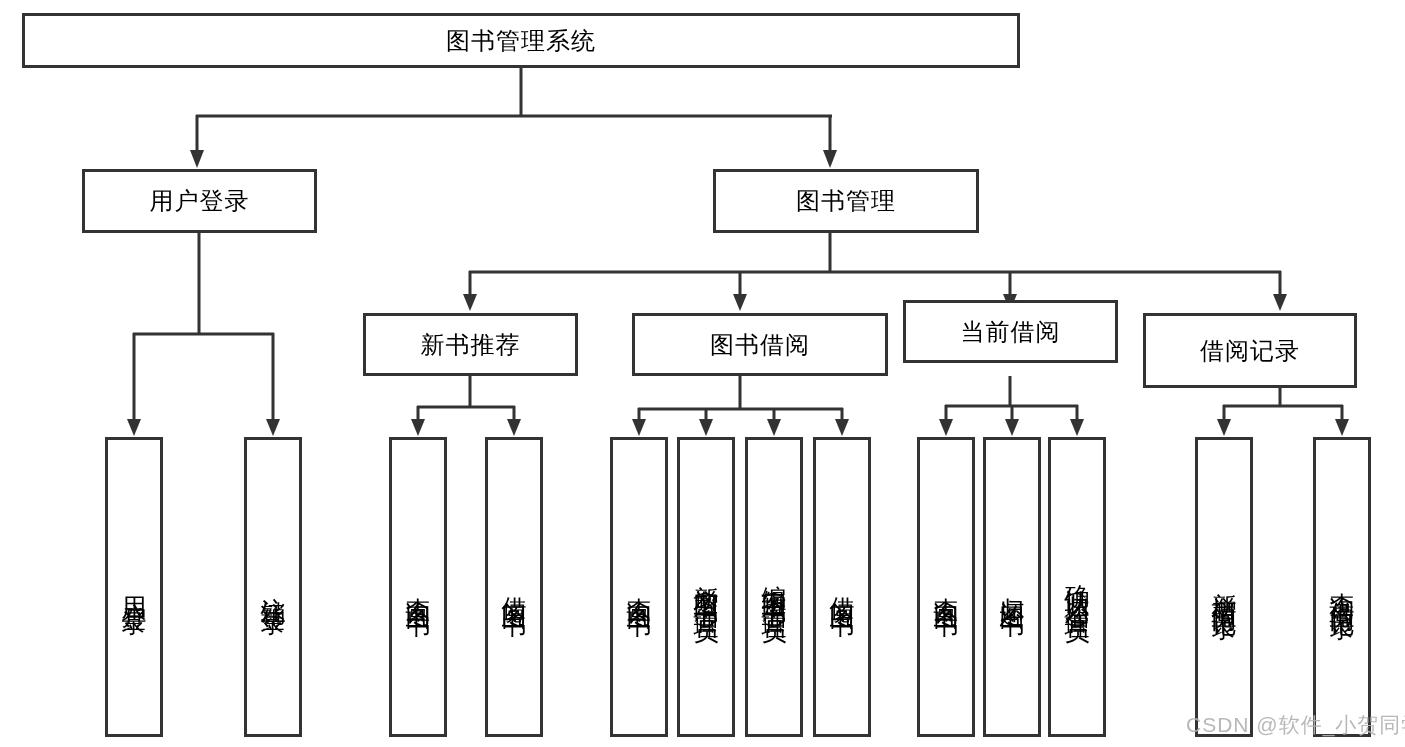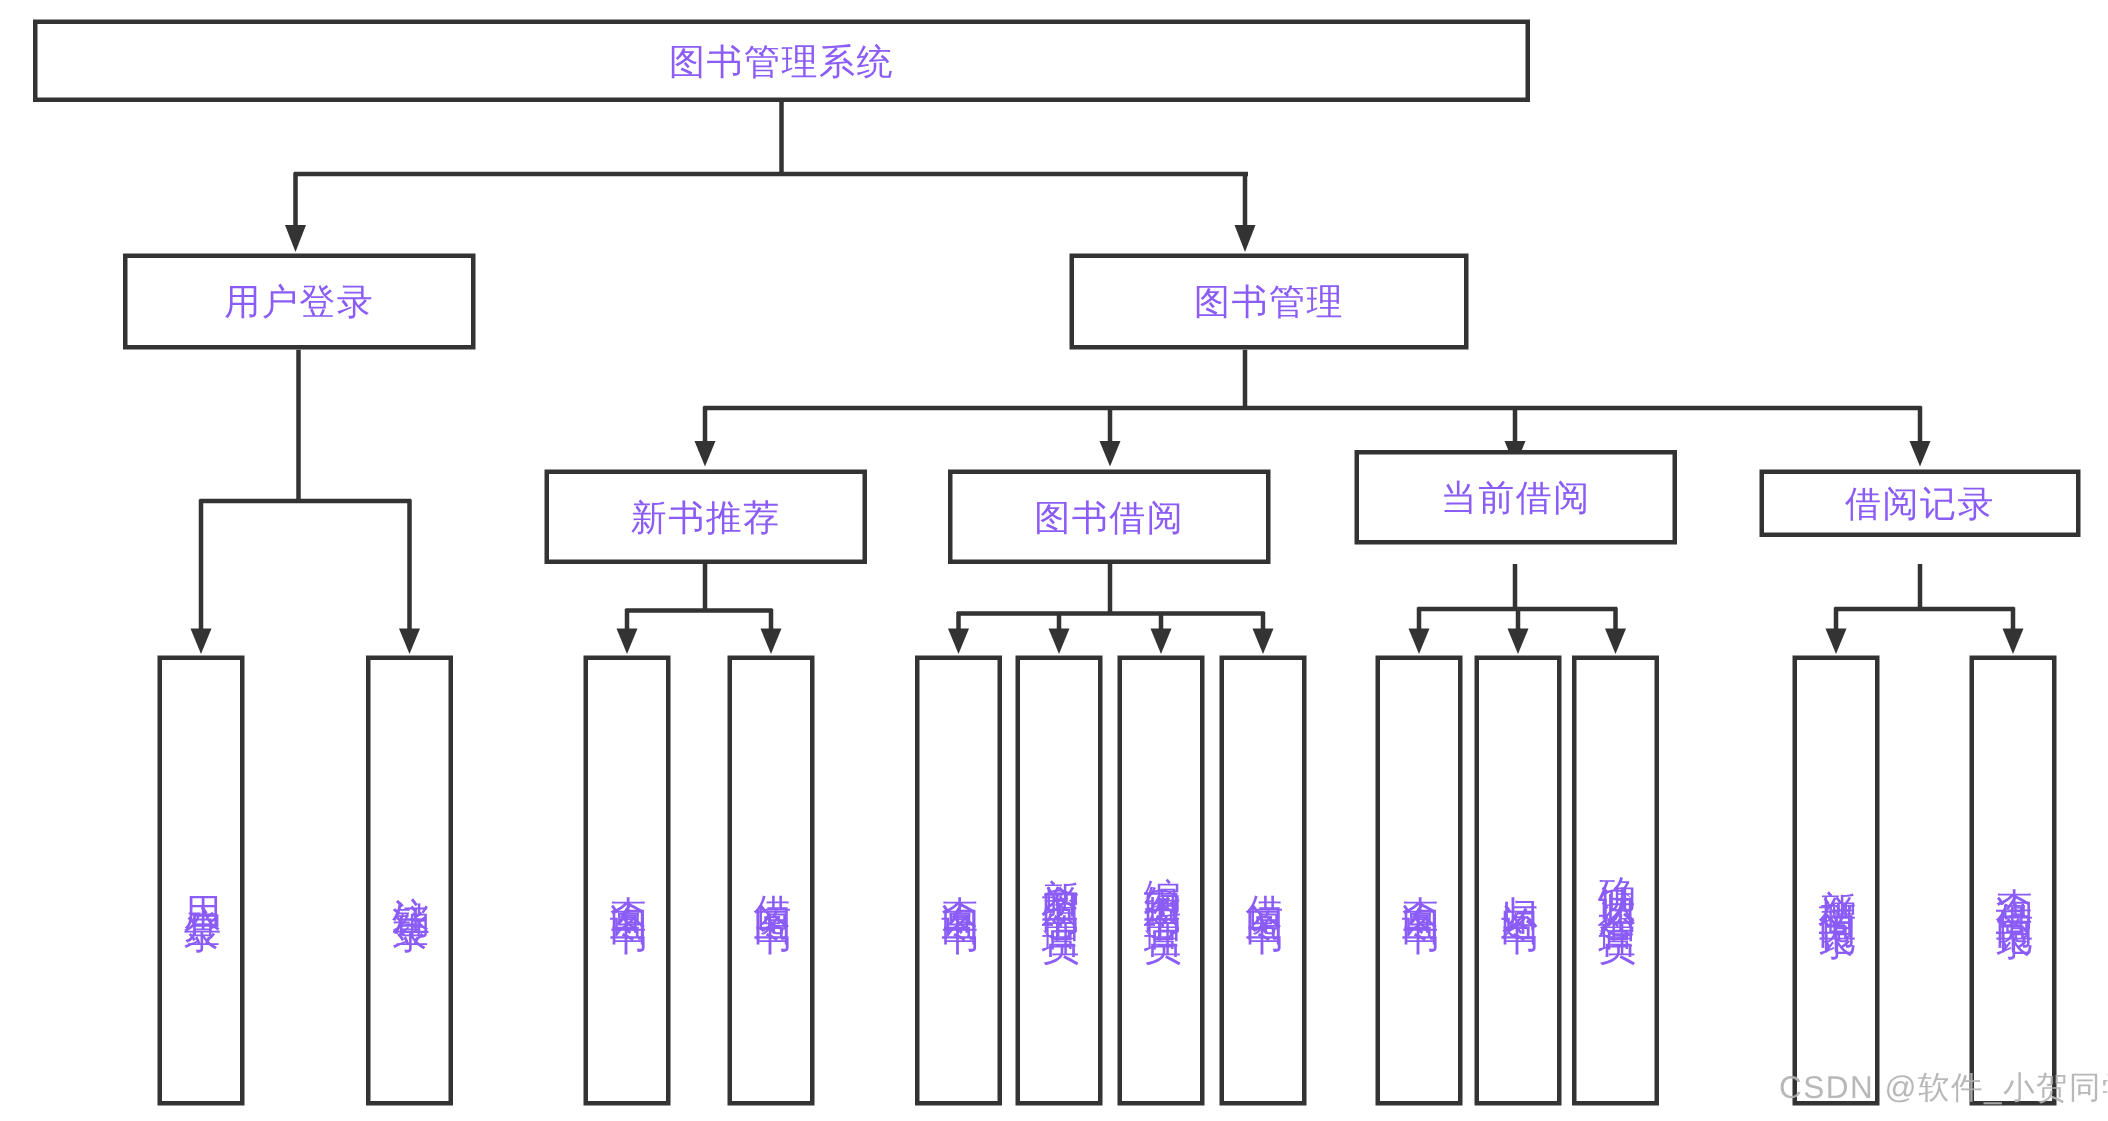--- a/index.html
+++ b/index.html
@@ -9,21 +9,21 @@
     background:#ffffff;
     font-family:"Liberation Sans", sans-serif;
     overflow:hidden;
   }
   .wires{position:absolute;left:0;top:0;z-index:1;}
   .box{
     position:absolute;
     box-sizing:border-box;
     border:3px solid #333333;
     background:#ffffff;
-    color:#8b5cf6;
+    color:#000000;
     display:flex;
     align-items:center;
     justify-content:center;
     text-align:center;
     z-index:2;
   }
   .box.h{font-size:24px;letter-spacing:1px;}
   .box.v{
     writing-mode:vertical-rl;
     text-orientation:mixed;
@@ -85,23 +85,23 @@
       <polygon points="1335,419 1349,419 1342,436"></polygon>
     </g>
   </svg>
 
   <div class="box h" style="left:22px;top:13px;width:998px;height:55px">图书管理系统</div>
 
   <div class="box h" style="left:82px;top:169px;width:235px;height:64px">用户登录</div>
   <div class="box h" style="left:713px;top:169px;width:266px;height:64px">图书管理</div>
 
   <div class="box h" style="left:363px;top:313px;width:215px;height:63px">新书推荐</div>
-  <div class="box h" style="left:632px;top:313px;width:215px;height:63px">图书借阅</div>
+  <div class="box h" style="left:632px;top:313px;width:256px;height:63px">图书借阅</div>
   <div class="box h" style="left:903px;top:300px;width:215px;height:63px">当前借阅</div>
-  <div class="box h" style="left:1173px;top:313px;width:214px;height:45px">借阅记录</div>
+  <div class="box h" style="left:1143px;top:313px;width:214px;height:75px">借阅记录</div>
 
   <div class="box v" style="left:105px;top:437px;width:58px;height:300px">用户登录</div>
   <div class="box v" style="left:244px;top:437px;width:58px;height:300px">注销登录</div>
 
   <div class="box v" style="left:389px;top:437px;width:58px;height:300px">查询图书</div>
   <div class="box v" style="left:485px;top:437px;width:58px;height:300px">借阅图书</div>
 
   <div class="box v" style="left:610px;top:437px;width:58px;height:300px">查询图书</div>
   <div class="box v" style="left:677px;top:437px;width:58px;height:300px">新增图书（管理员）</div>
   <div class="box v" style="left:745px;top:437px;width:58px;height:300px">编辑图书（管理员）</div>

